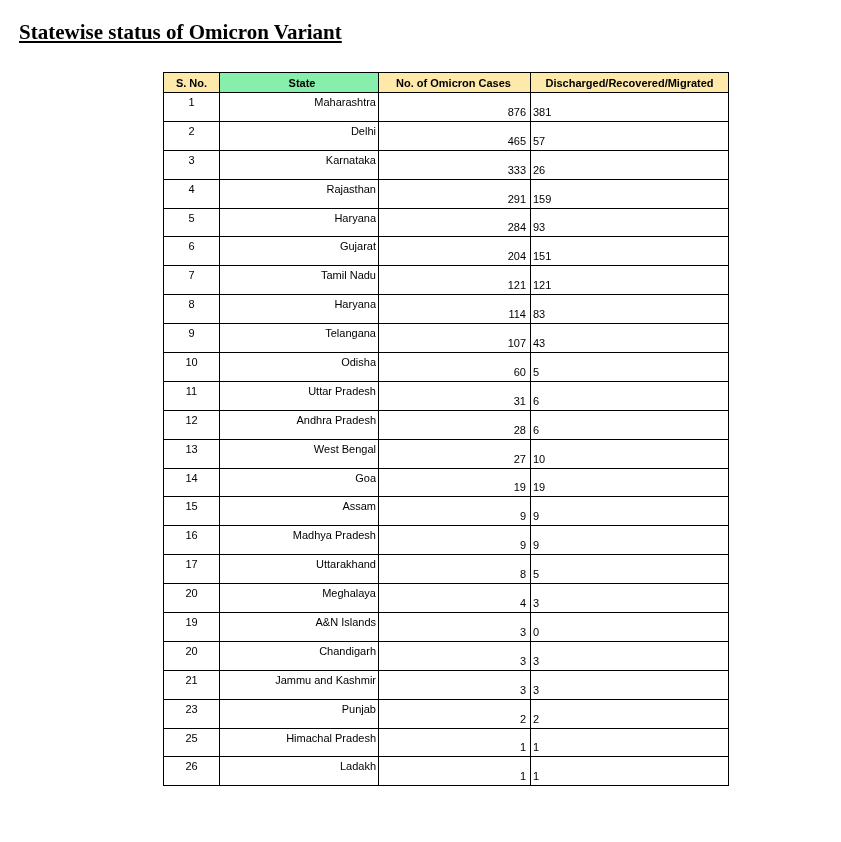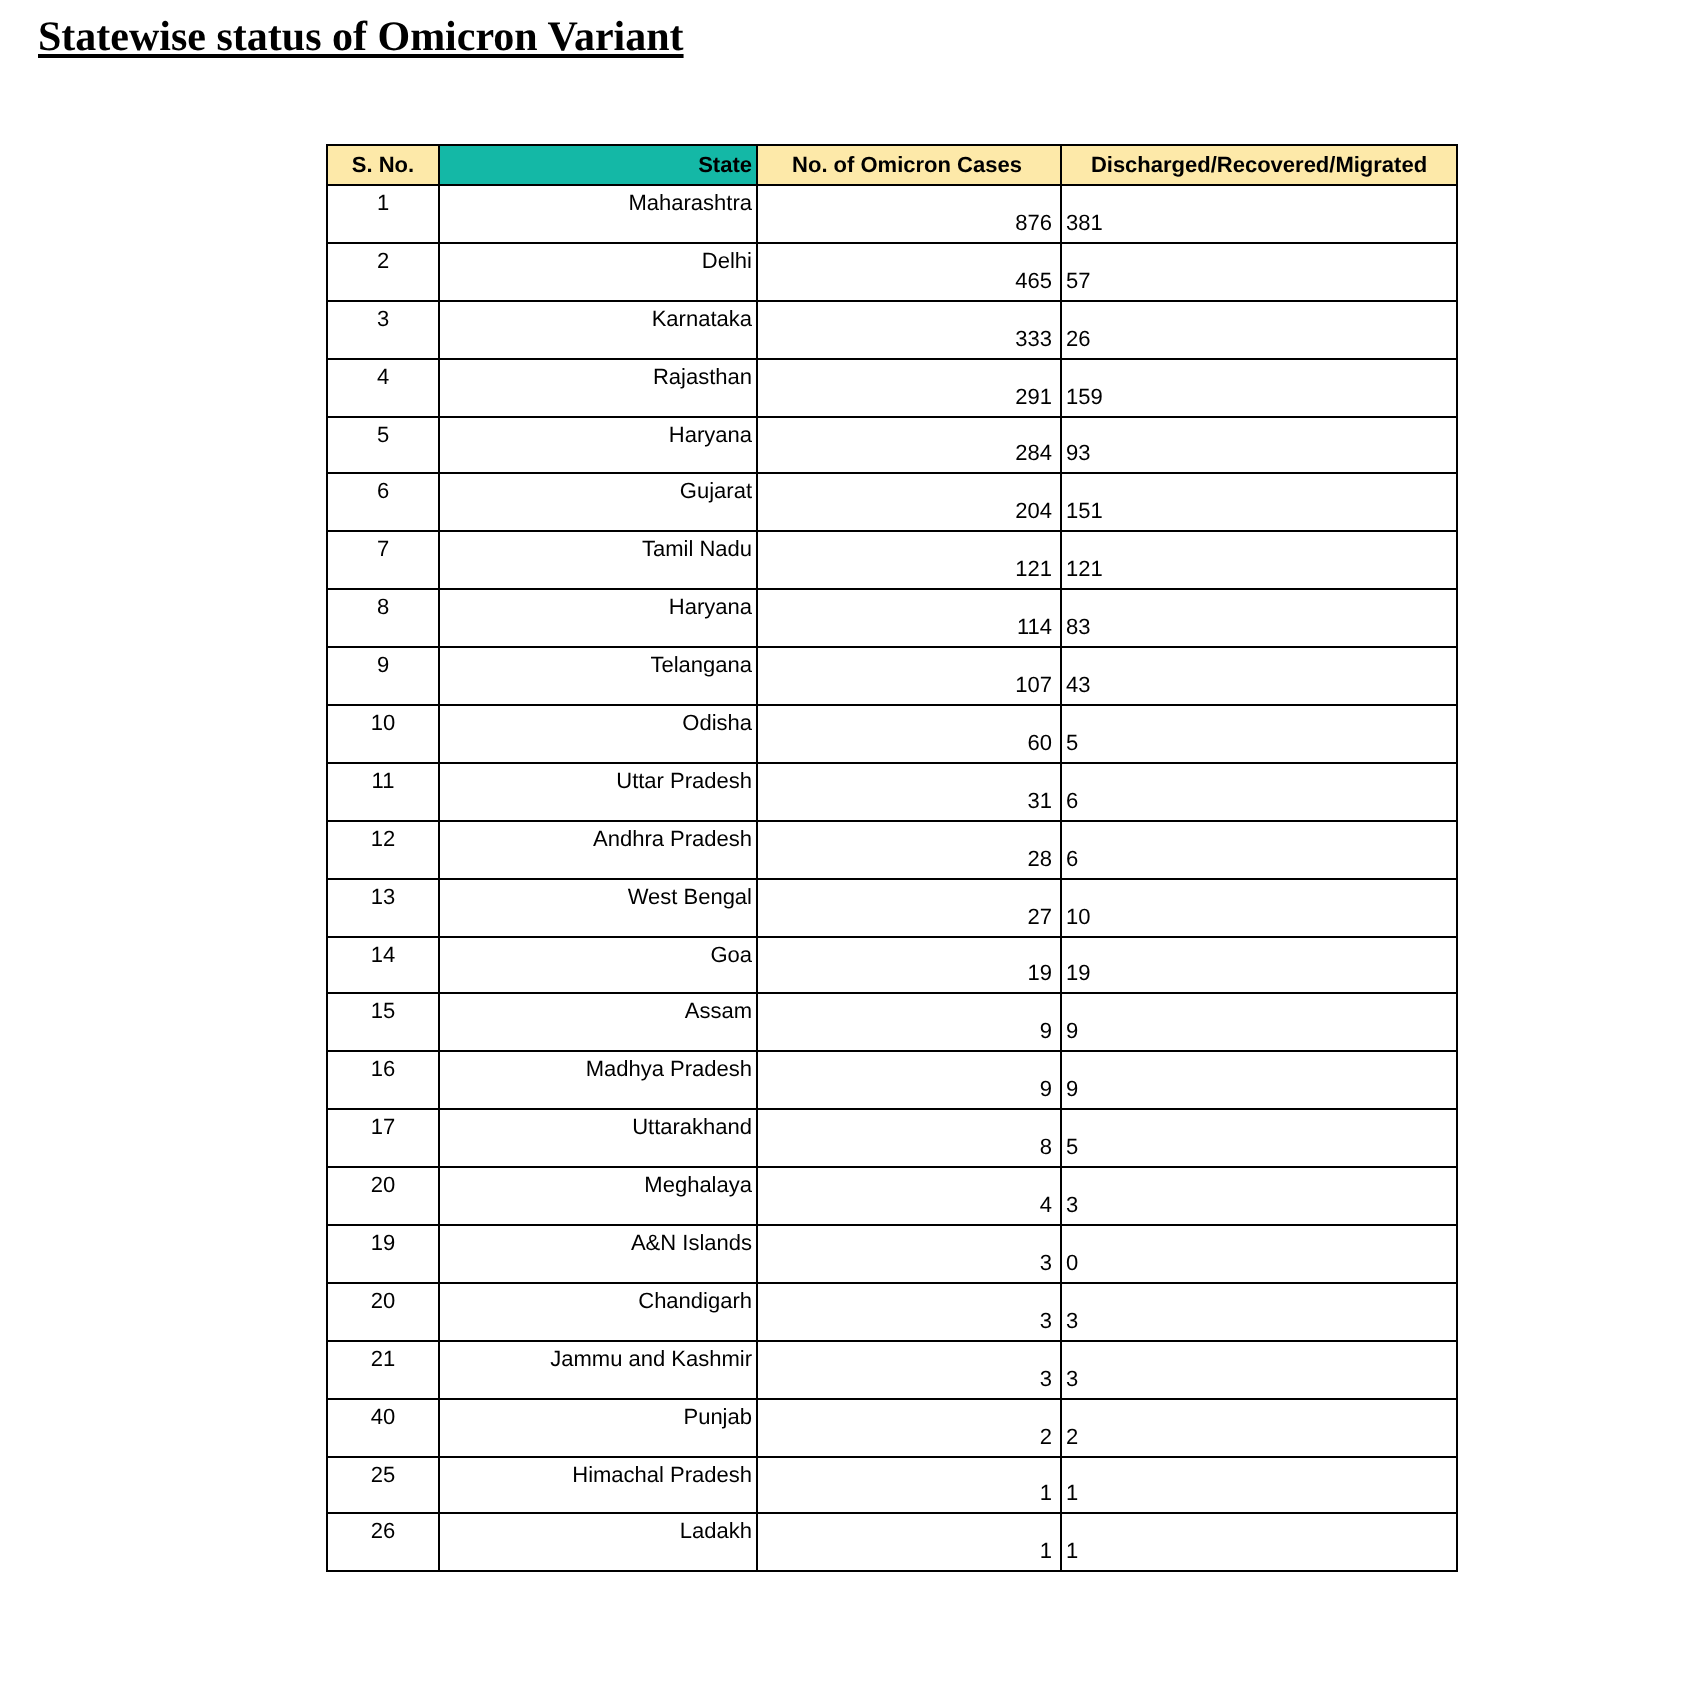--- a/index.html
+++ b/index.html
@@ -1,18 +1,18 @@
 <!DOCTYPE html>
 <html><head>
 <meta charset="utf-8">
 <style>
   html, body { margin: 0; padding: 0; background: #ffffff; }
   body { width: 841px; height: 842px; position: relative; overflow: hidden; }
   .title {
-    position: absolute; left: 19px; top: 6px;
+    position: absolute; left: 19px; top: 20px;
     font-family: "Liberation Serif", serif; font-weight: bold; font-size: 21px;
     text-decoration: underline; color: #000; margin: 0;
   }
   table {
     position: absolute; left: 163px; top: 72px;
     border-collapse: collapse;
     font-family: "Liberation Sans", sans-serif; font-size: 11px; color: #000;
   }
   th, td { border: 1px solid #000; padding: 0 2px; }
   th { background: #fde9a9; height: 19px; font-weight: bold; font-size: 11px; }
@@ -27,21 +27,21 @@
 </style>
 </head>
 <body>
 
 <h1 class="title">Statewise status of Omicron Variant</h1>
 
 <table>
   <thead>
     <tr>
       <th class="c1" style="background: rgb(253, 233, 169);">S. No.</th>
-      <th class="c2" style="text-align: right; background: #14b8a6;">State</th>
+      <th class="c2" style="text-align: center; background: #86efac;">State</th>
       <th class="c3" style="background: rgb(253, 233, 169);">No. of Omicron Cases</th>
       <th class="c4" style="background: rgb(253, 233, 169);">Discharged/Recovered/Migrated</th>
     </tr>
   </thead>
   <tbody id="tbody">
       <tr>
         <td class="c1">1</td>
         <td class="c2">Maharashtra</td>
         <td class="c3">876</td>
         <td class="c4">381</td>
@@ -160,21 +160,21 @@
         <td class="c3">3</td>
         <td class="c4">3</td>
       </tr>
       <tr>
         <td class="c1">21</td>
         <td class="c2">Jammu and Kashmir</td>
         <td class="c3">3</td>
         <td class="c4">3</td>
       </tr>
       <tr>
-        <td class="c1">40</td>
+        <td class="c1">23</td>
         <td class="c2">Punjab</td>
         <td class="c3">2</td>
         <td class="c4">2</td>
       </tr>
       <tr>
         <td class="c1">25</td>
         <td class="c2">Himachal Pradesh</td>
         <td class="c3">1</td>
         <td class="c4">1</td>
       </tr>

